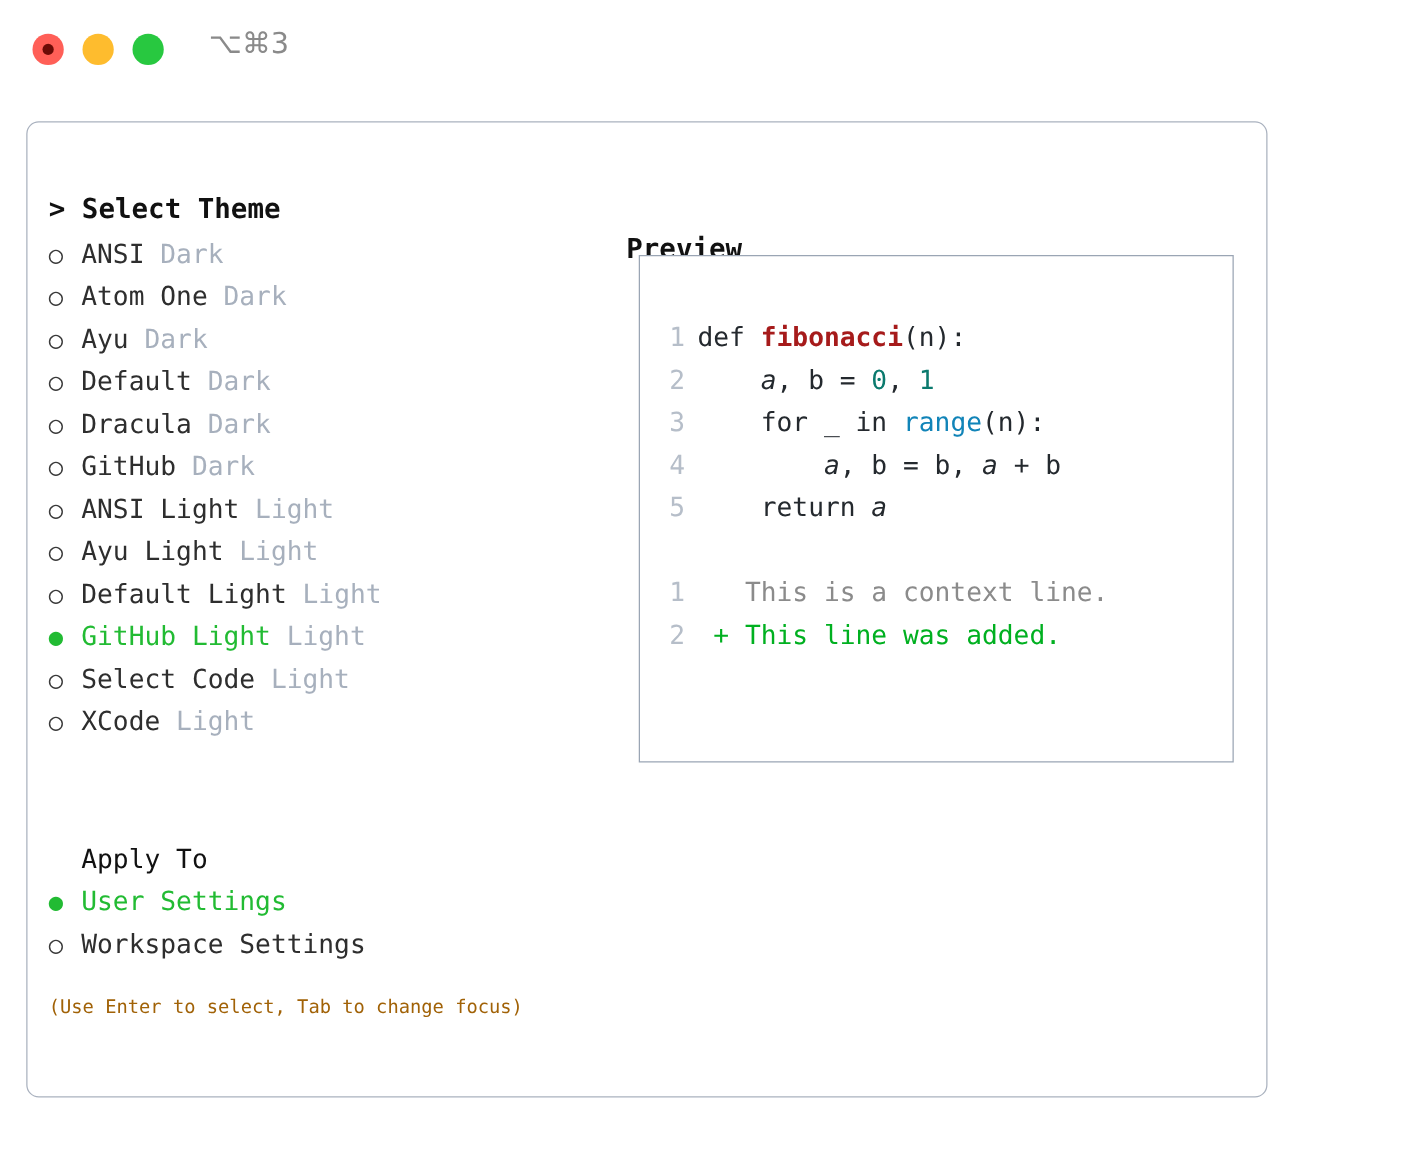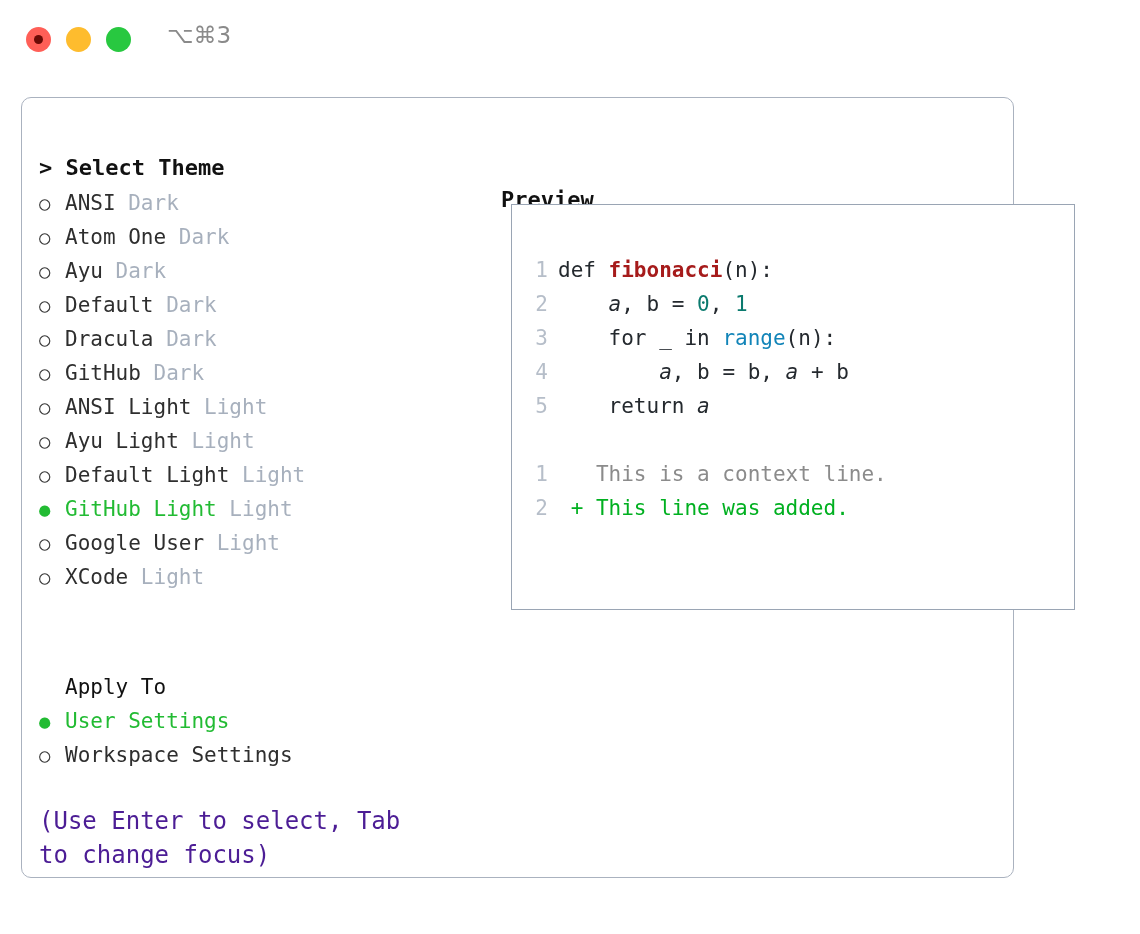--- a/index.html
+++ b/index.html
@@ -102,24 +102,24 @@
     height: 34px;
     line-height: 34px;
     font-size: 21px;
     color: #111111;
     white-space: pre;
     padding-left: 26px;
     margin-top: 42px;
   }
 
   #hint {
-    margin-top: 32px;
-    font-size: 24px;
-    line-height: 34px;
-    color: #4c1d95;
+    margin-top: 16px;
+    font-size: 15px;
+    line-height: 34px;
+    color: #a16207;
     width: 400px;
     white-space: normal;
   }
 
   
   #right-col {
     position: absolute;
     left: 479px;
     top: 52px;
     width: 500px;
@@ -129,21 +129,21 @@
     font-weight: bold;
     color: #111111;
     height: 36px;
     line-height: 36px;
     margin-top: 32px;
   }
   #preview-box {
     position: absolute;
     left: 10px;
     top: 54px;
-    width: 564px;
+    width: 476px;
     height: 406px;
     border: 1.5px solid #9aa5b4;
     box-sizing: border-box;
     background: #ffffff;
   }
   #code-area {
     position: absolute;
     left: 14px;
     top: 48px;
     right: 8px;
@@ -190,21 +190,21 @@
         <div class="row"><span class="bullet">○</span><span class="item-label">ANSI</span><span class="item-tag"> Dark</span></div>
         <div class="row"><span class="bullet">○</span><span class="item-label">Atom One</span><span class="item-tag"> Dark</span></div>
         <div class="row"><span class="bullet">○</span><span class="item-label">Ayu</span><span class="item-tag"> Dark</span></div>
         <div class="row"><span class="bullet">○</span><span class="item-label">Default</span><span class="item-tag"> Dark</span></div>
         <div class="row"><span class="bullet">○</span><span class="item-label">Dracula</span><span class="item-tag"> Dark</span></div>
         <div class="row"><span class="bullet">○</span><span class="item-label">GitHub</span><span class="item-tag"> Dark</span></div>
         <div class="row"><span class="bullet">○</span><span class="item-label">ANSI Light</span><span class="item-tag"> Light</span></div>
         <div class="row"><span class="bullet">○</span><span class="item-label">Ayu Light</span><span class="item-tag"> Light</span></div>
         <div class="row"><span class="bullet">○</span><span class="item-label">Default Light</span><span class="item-tag"> Light</span></div>
         <div class="row"><span class="bullet sel">●</span><span class="item-label sel">GitHub Light</span><span class="item-tag"> Light</span></div>
-        <div class="row"><span class="bullet">○</span><span class="item-label">Google User</span><span class="item-tag"> Light</span></div>
+        <div class="row"><span class="bullet">○</span><span class="item-label">Select Code</span><span class="item-tag"> Light</span></div>
         <div class="row"><span class="bullet">○</span><span class="item-label">XCode</span><span class="item-tag"> Light</span></div>
       </div>
 
     <div class="spacer"></div>
 
     <div id="apply-to-header">Apply To</div>
     <div id="apply-list">
         <div class="row"><span class="bullet sel">●</span><span class="item-label sel">User Settings</span></div>
         <div class="row"><span class="bullet">○</span><span class="item-label">Workspace Settings</span></div>
       </div>

